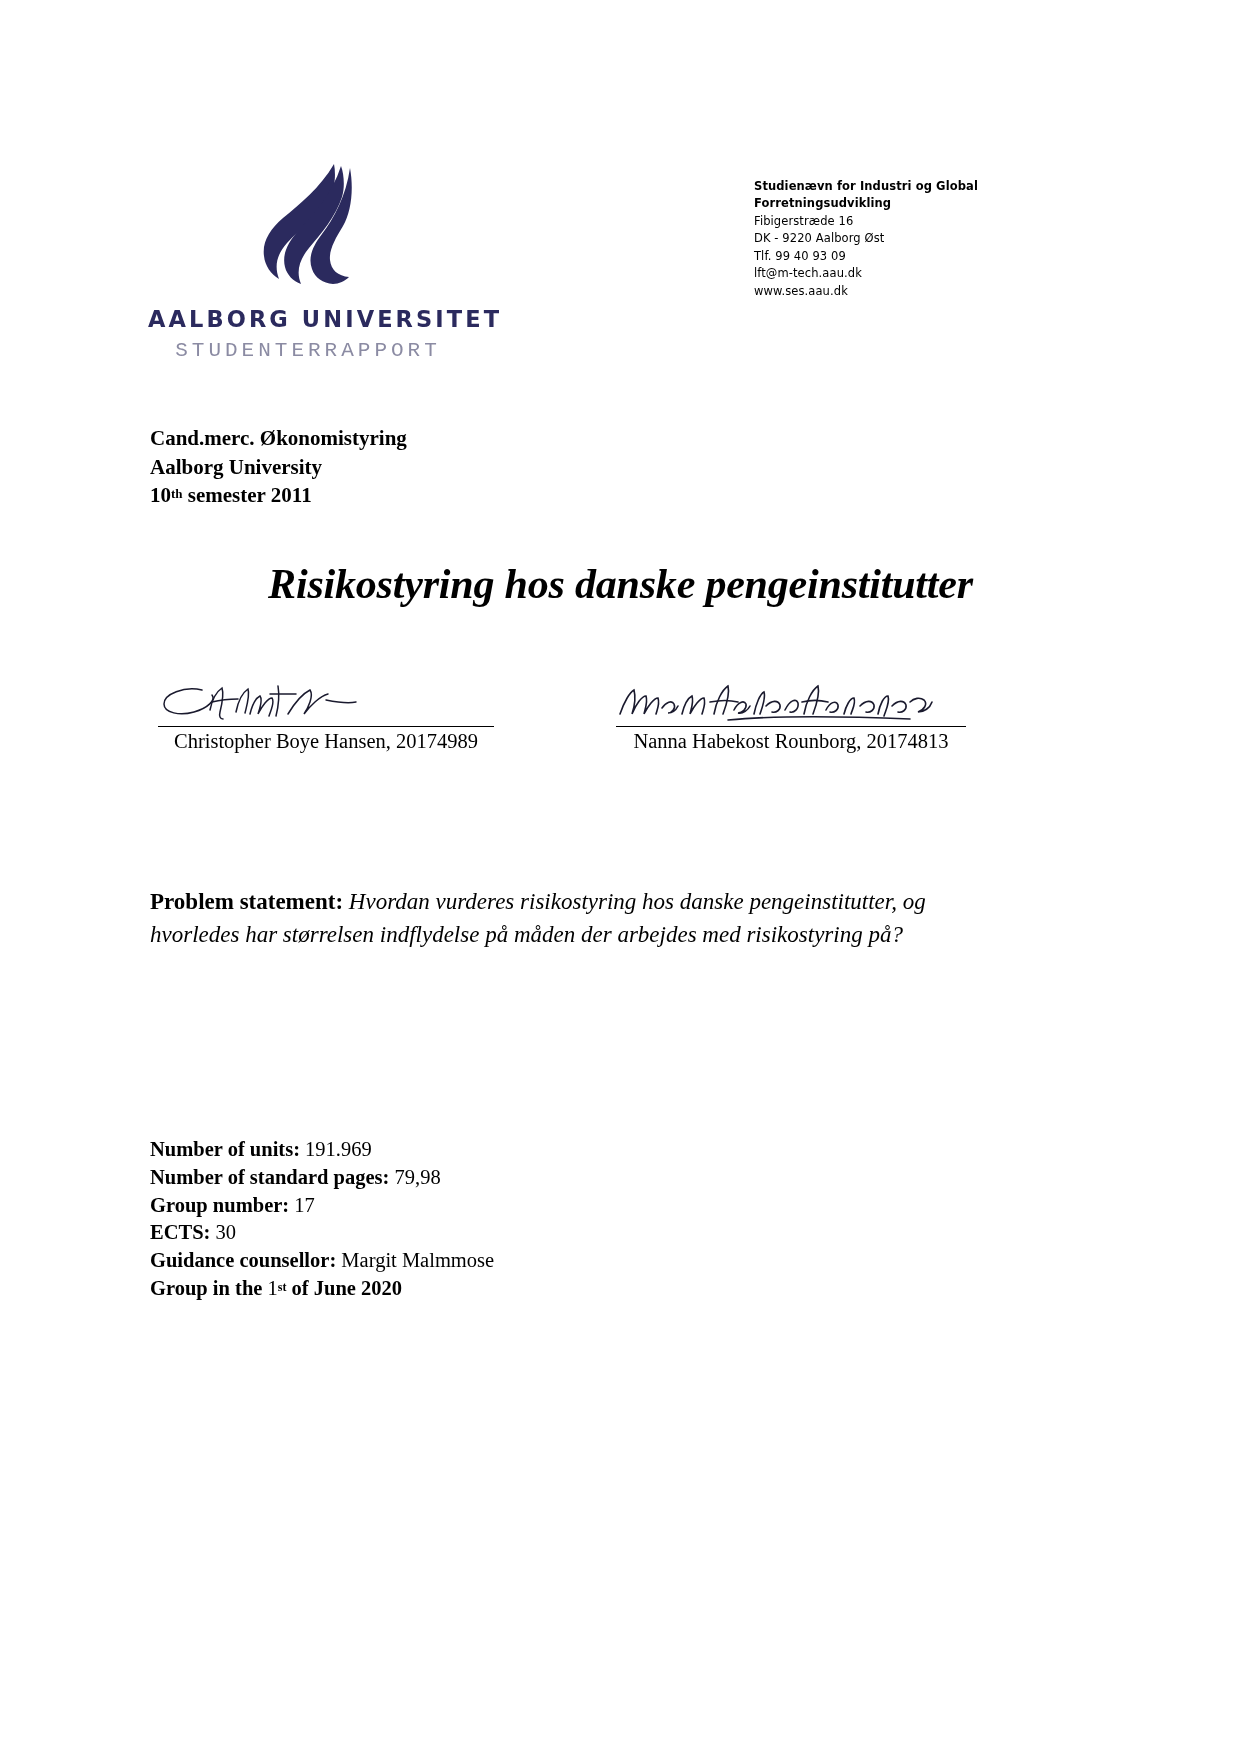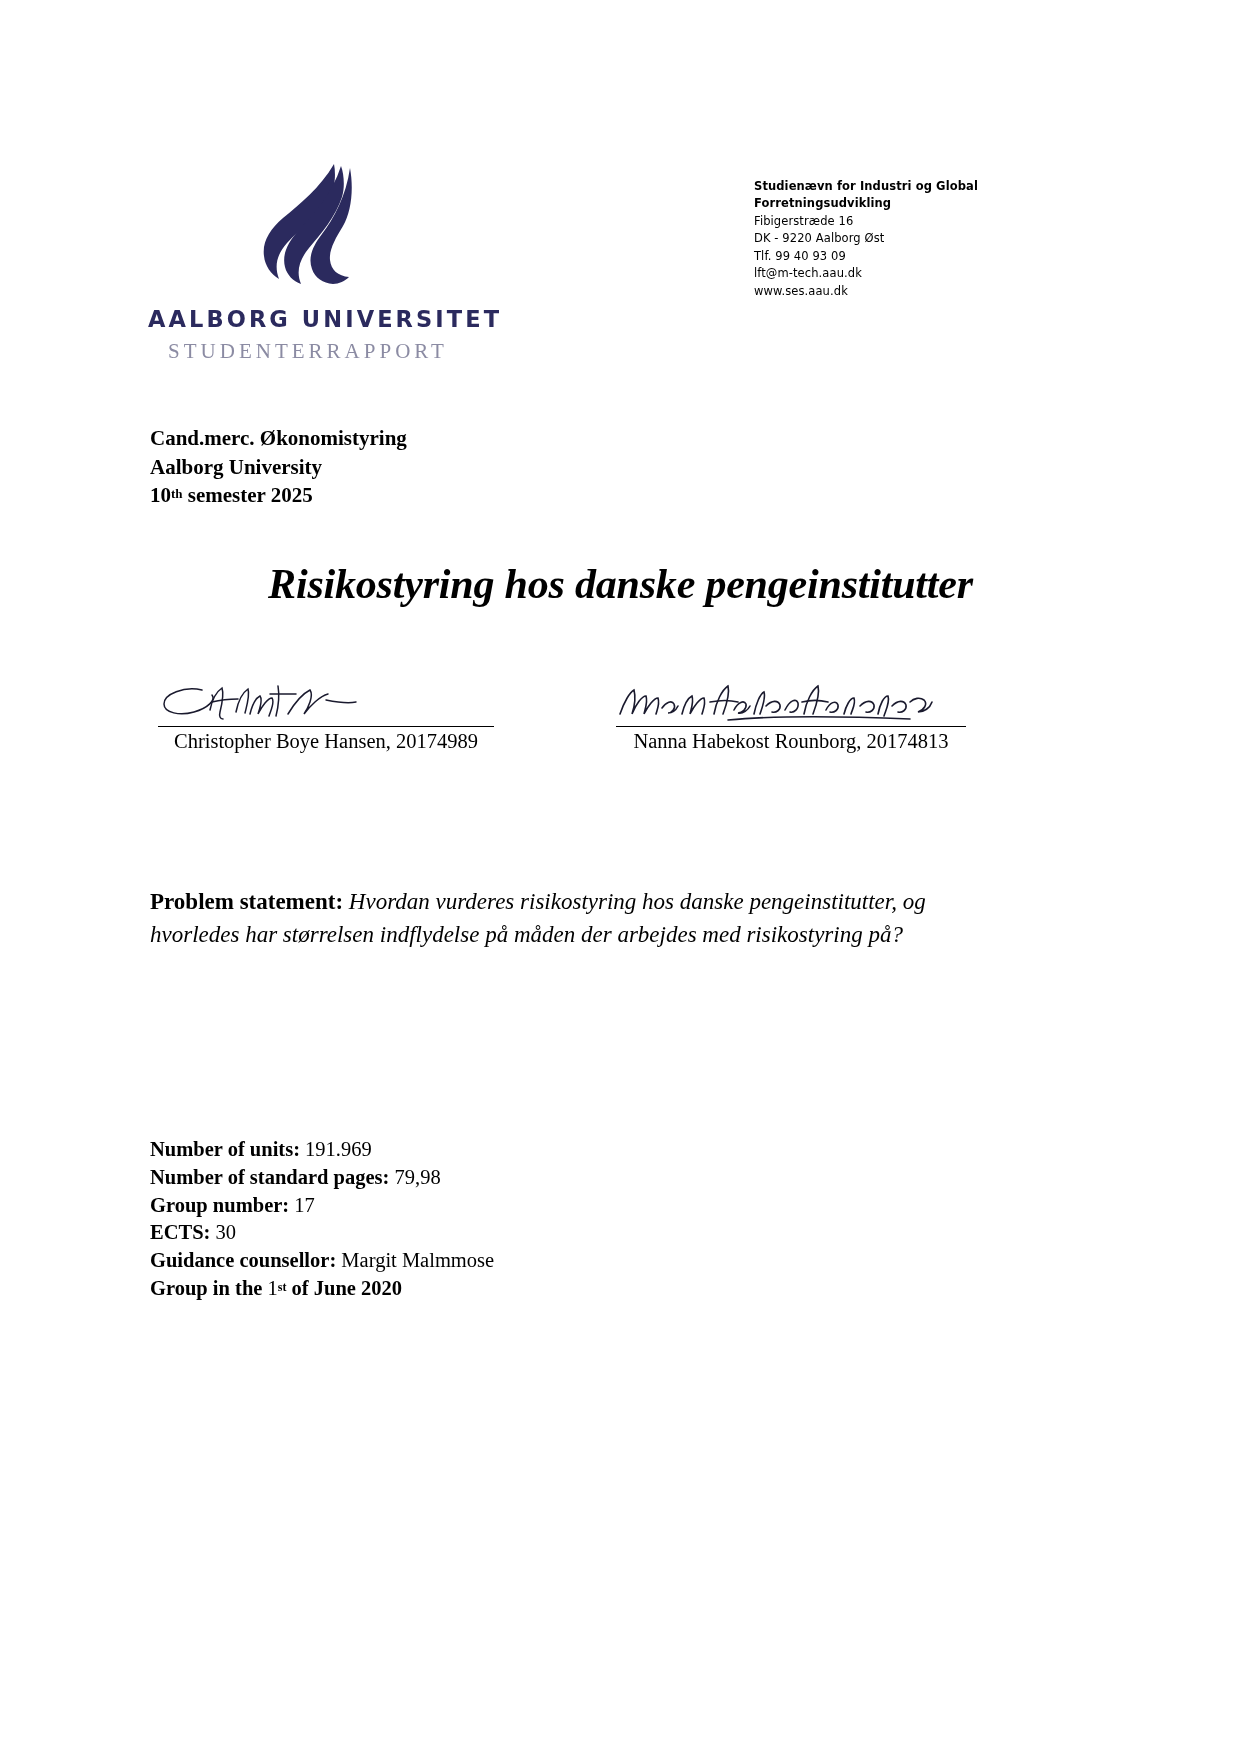--- a/index.html
+++ b/index.html
@@ -37,21 +37,21 @@
     font-family: "DejaVu Sans", sans-serif;
     font-weight: bold;
     font-size: 22.5px;
     letter-spacing: 3.1px;
     color: #2b2a5e;
     text-align: right;
     margin-top: 16px;
     white-space: nowrap;
   }
   .logo-sub {
-    font-family: Liberation Serif, serif;
+    font-family: Liberation Mono, monospace;
     font-weight: normal;
     font-size: 21px;
     letter-spacing: 4.0px;
     color: #8b8ba3;
     text-align: center;
     margin-top: 7px;
     white-space: nowrap;
   }
 
   
@@ -181,21 +181,21 @@
     <div>Fibigerstræde 16</div>
     <div>DK - 9220 Aalborg Øst</div>
     <div>Tlf. 99 40 93 09</div>
     <div>lft@m-tech.aau.dk</div>
     <div>www.ses.aau.dk</div>
   </div>
 
   <div class="course-info">
     <div class="bold">Cand.merc. Økonomistyring</div>
     <div class="bold">Aalborg University</div>
-    <div><span class="bold">10</span><span class="sup">th</span> <span class="bold">semester 2025</span></div>
+    <div><span class="bold">10</span><span class="sup">th</span> <span class="bold">semester 2011</span></div>
   </div>
 
   <div class="doc-title">Risikostyring hos danske pengeinstitutter</div>
 
   <div class="sig-row">
 
     <div class="sig left">
       <div class="sig-art">
         <svg width="340" height="46" viewBox="0 0 340 46">
           <g fill="none" stroke="#1a1a2e" stroke-width="1.5" stroke-linecap="round">

